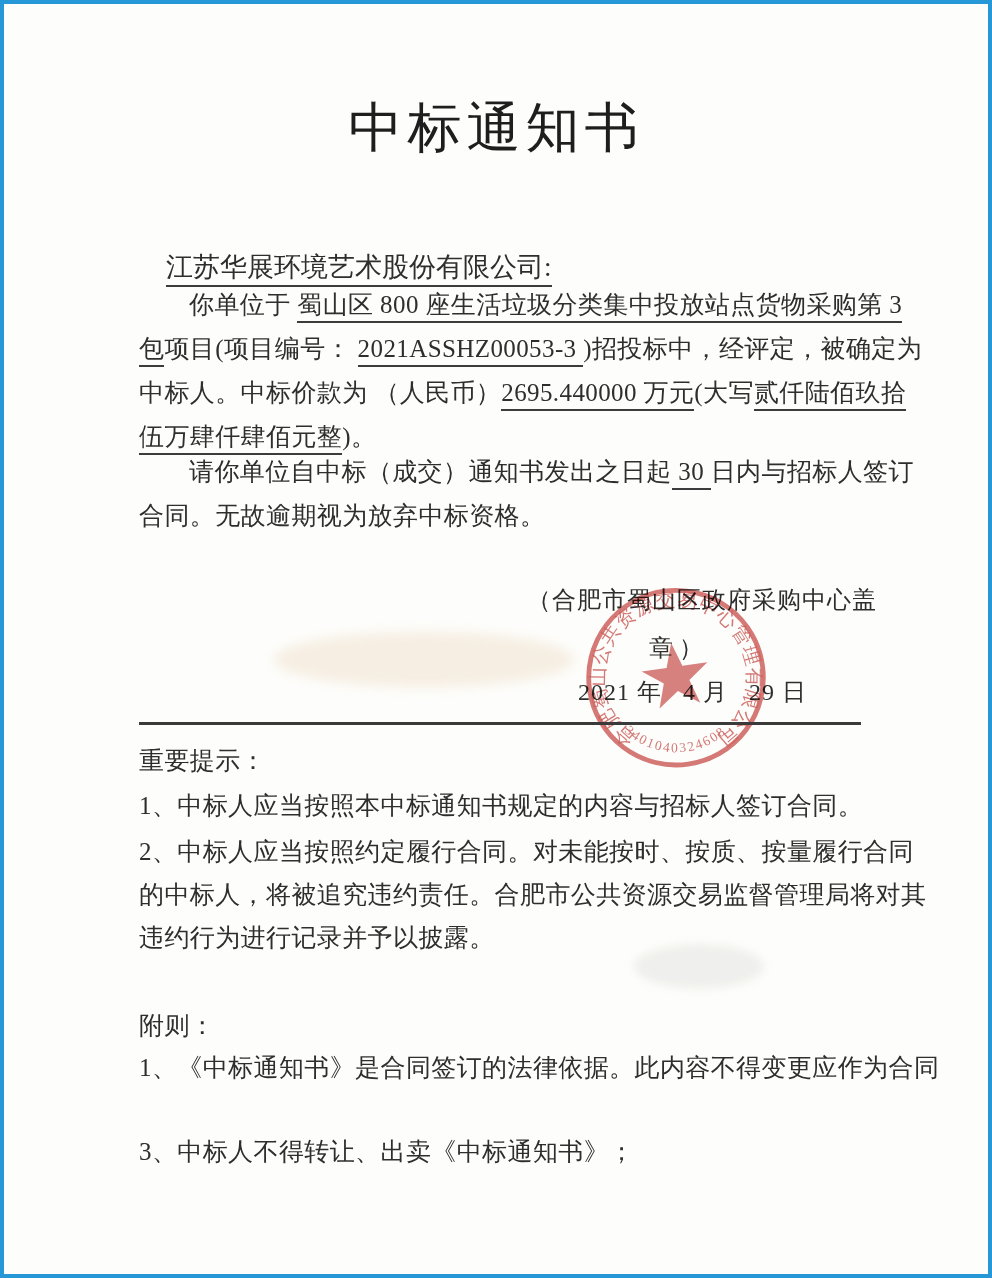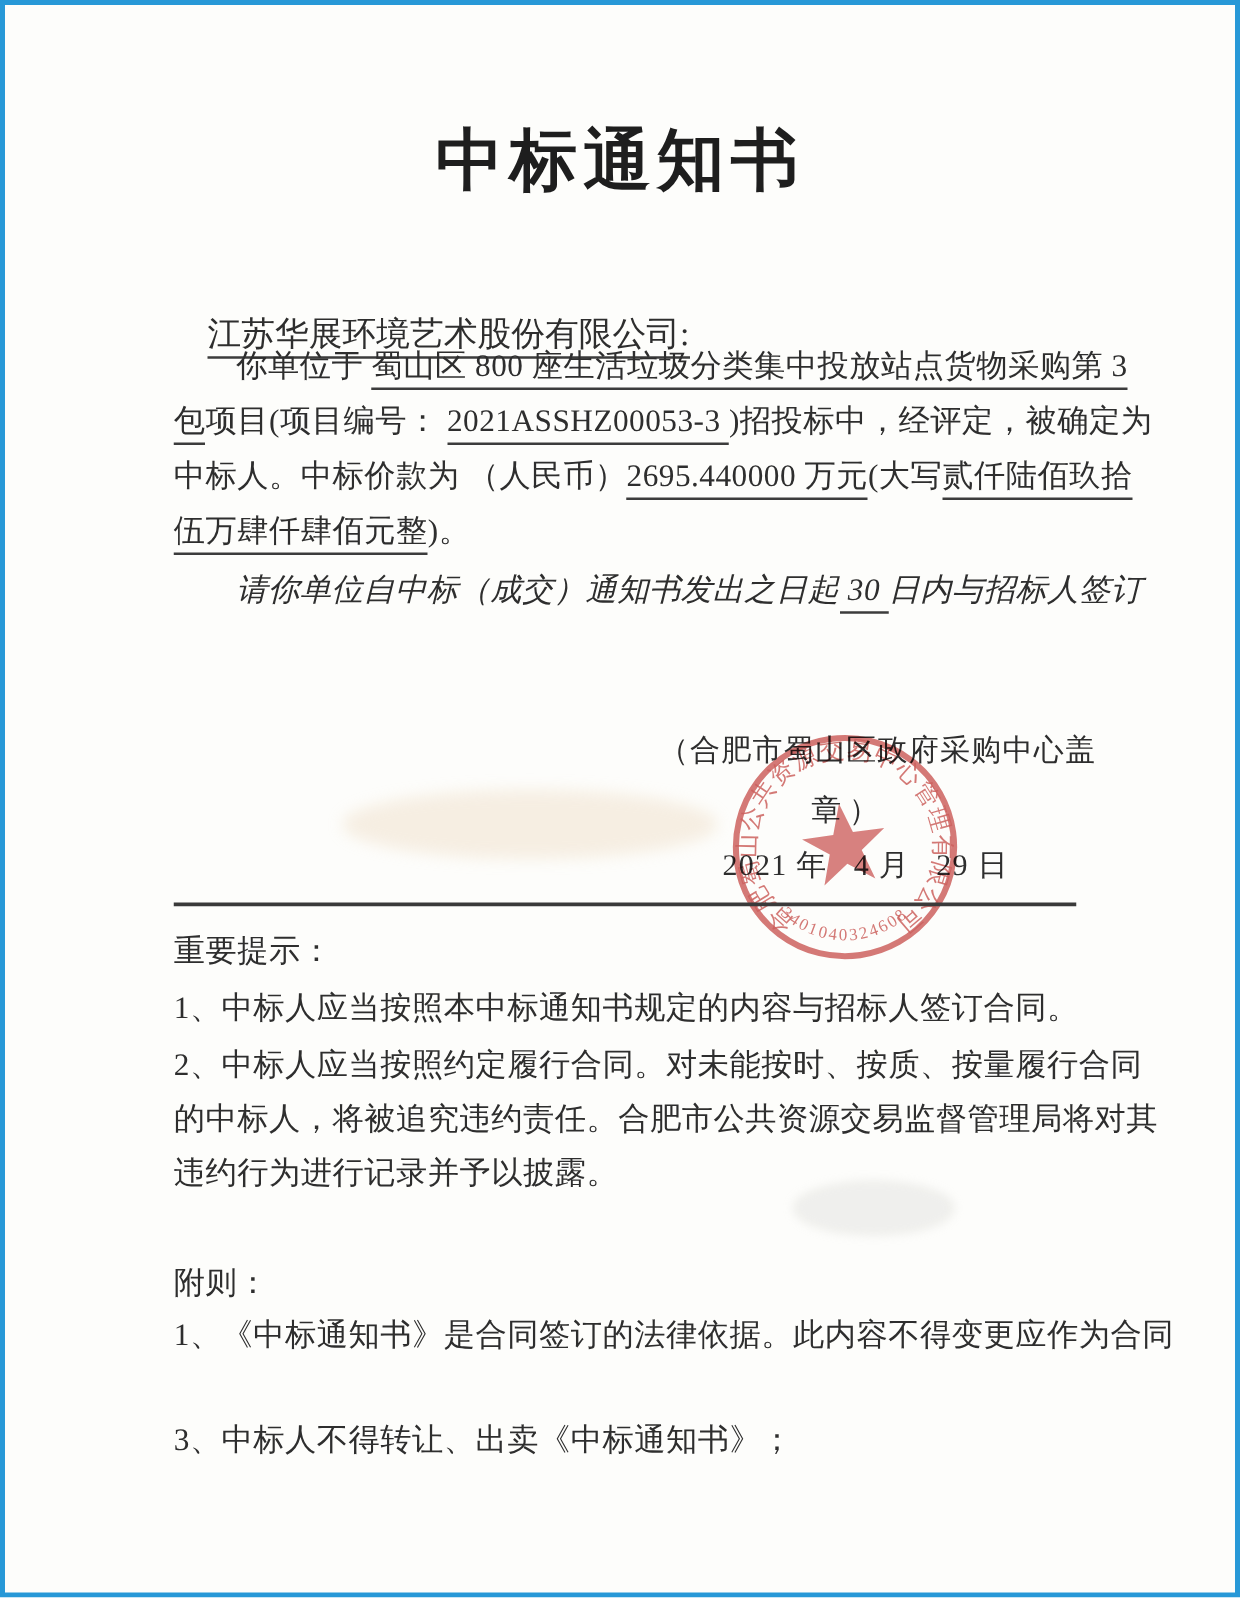--- a/index.html
+++ b/index.html
@@ -6,31 +6,31 @@
   html,body { width:992px; height:1278px; background:#ffffff; }
   body { font-family:"Liberation Serif","DejaVu Serif",serif; }
   .page {
     position:relative; width:992px; height:1278px;
     background:#fdfdfb; border:4px solid #2798d7; overflow:hidden;
     color:#2e2e2e;
   }
   .abs { position:absolute; white-space:pre; }
   .doc-title {
     left:0; right:0; top:88px; text-align:center;
-    font-size:54px; font-weight:700; letter-spacing:5px; color:#1e1e1e;
+    font-size:54px; font-weight:400; letter-spacing:5px; color:#1e1e1e;
   }
   .addressee { left:135px; top:214px; font-size:27px; }
   .u { border-bottom:2px solid #3c3c3c; padding-bottom:3px; }
   .para { font-size:25px; letter-spacing:0.4px; }
   .tline { white-space:pre; }
   .lh44 .tline { height:44px; }
   .lh43 .tline { height:43px; }
   .lh42 .tline { height:42px; }
-  .para1 { left:135px; top:272px; }
-  .para2 { left:135px; top:451px;font-style:italic; }
+  .para1 { left:135px; top:284px; }
+  .para2 { left:135px; top:451px; }
   .sign-line1 { left:523px; top:580px; font-size:24px; letter-spacing:1px; }
   .sign-line2 { left:645px; top:628px; font-size:24px; letter-spacing:6px; }
   .sign-date  { left:574px; top:672px; font-size:24px; letter-spacing:1px; }
   .divider { left:135px; top:718px; width:722px; height:3px; background:#3a3a3a; }
   .sec-heading { left:135px; font-size:25px; }
   .notice-h { top:740px; }
   .notice-i1 { left:135px; top:785px; }
   .notice-i2 { left:135px; top:831px; }
   .appendix-h { top:1005px; }
   .appendix-i1 { left:135px; top:1047px; }
@@ -50,21 +50,21 @@
 <div class="page">
 
   <div class="abs doc-title">中标通知书</div>
 
   <div class="abs addressee">
     <span class="u">江苏华展环境艺术股份有限公司:</span>
   </div>
 
   <div class="abs para para1 lh44"><div class="tline" style="padding-left: 50px;"><span>你单位于 </span><span class="u">蜀山区 800 座生活垃圾分类集中投放站点货物采购第 3</span></div><div class="tline"><span class="u">包</span><span>项目(项目编号： </span><span class="u">2021ASSHZ00053-3 </span><span>)招投标中，经评定，被确定为</span></div><div class="tline"><span>中标人。中标价款为 （人民币）</span><span class="u">2695.440000 万元</span><span>(大写</span><span class="u">贰仟陆佰玖拾</span></div><div class="tline"><span class="u">伍万肆仟肆佰元整</span><span>)。</span></div></div>
 
-  <div class="abs para para2 lh44"><div class="tline" style="padding-left: 50px;"><span>请你单位自中标（成交）通知书发出之日起</span><span class="u"> 30 </span><span>日内与招标人签订</span></div></div>
+  <div class="abs para para2 lh44"><div class="tline" style="padding-left: 50px;"><span>请你单位自中标（成交）通知书发出之日起</span><span class="u"> 30 </span><span>日内与招标人签订</span></div><div class="tline"><span>合同。无故逾期视为放弃中标资格。</span></div></div>
 
   <div class="abs smudge smudge-1"></div>
 
   <div class="abs sign-line1">（合肥市蜀山区政府采购中心盖</div>
   <div class="abs sign-line2">章）</div>
   <div class="abs sign-date">2021 年   4 月   29 日</div>
 
   <div class="abs stamp-wrap">
     <svg width="194" height="194" viewBox="0 0 200 200">
       <defs>

